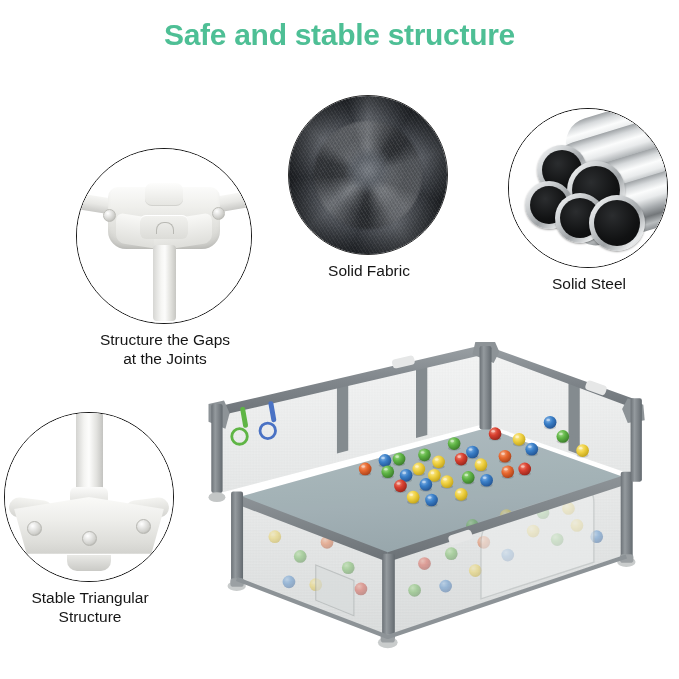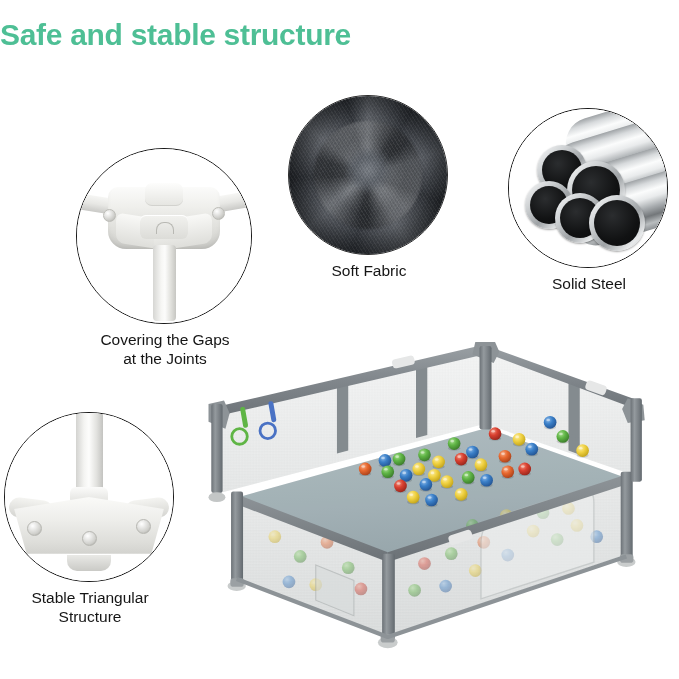--- a/index.html
+++ b/index.html
@@ -15,21 +15,21 @@
     font-family: "Liberation Sans", sans-serif;
     -webkit-font-smoothing: antialiased;
   }
 
   
   #page-title {
     position: absolute;
     left: 0;
     top: 18px;
     width: 679px;
-    text-align: left;
+    text-align: center;
     font-size: 30px;
     font-weight: bold;
     letter-spacing: -0.3px;
     color: #4EBF95;
     white-space: nowrap;
   }
 
   
   .callout { position: absolute; }
   .callout-circle {
@@ -290,35 +290,35 @@
         <div class="joint-wedge wl"></div>
         <div class="joint-wedge wr"></div>
       </div>
       <div class="joint-cap"></div>
       <div class="joint-screw s1"></div>
       <div class="joint-screw s2"></div>
       <div class="joint-tab"></div>
       <div class="joint-foot"></div>
     </div>
   </div>
-  <div class="callout-caption" style="top:182px; width:200px;">Covering the Gaps
+  <div class="callout-caption" style="top:182px; width:200px;">Structure the Gaps
 at the Joints</div>
 </div>
 
 <div class="callout" style="left:288px; top:95px; width:162px; height:200px;">
   <div class="callout-circle" style="width:160px; height:160px; border-color:#2b2b2b;">
     <div class="fabric-scene">
       <div class="fab-swirl"></div>
       <div class="fab-swirl2"></div>
       <div class="fab-core"></div>
       <div class="fab-grain"></div>
       <div class="fab-shade"></div>
     </div>
   </div>
-  <div class="callout-caption" style="top:166px; width:200px;">Soft Fabric</div>
+  <div class="callout-caption" style="top:166px; width:200px;">Solid Fabric</div>
 </div>
 
 <div class="callout" style="left:508px; top:108px; width:162px; height:200px;">
   <div class="callout-circle" style="width:160px; height:160px;">
     <div class="steel-scene">
 
       <div class="tube" style="left:58px; top:16px; width:150px;"></div>
       <div class="tube" style="left:46px; top:40px; width:158px;"></div>
       <div class="tube" style="left:74px; top:62px; width:140px;"></div>
       <div class="tube" style="left:34px; top:74px; width:150px;"></div>

